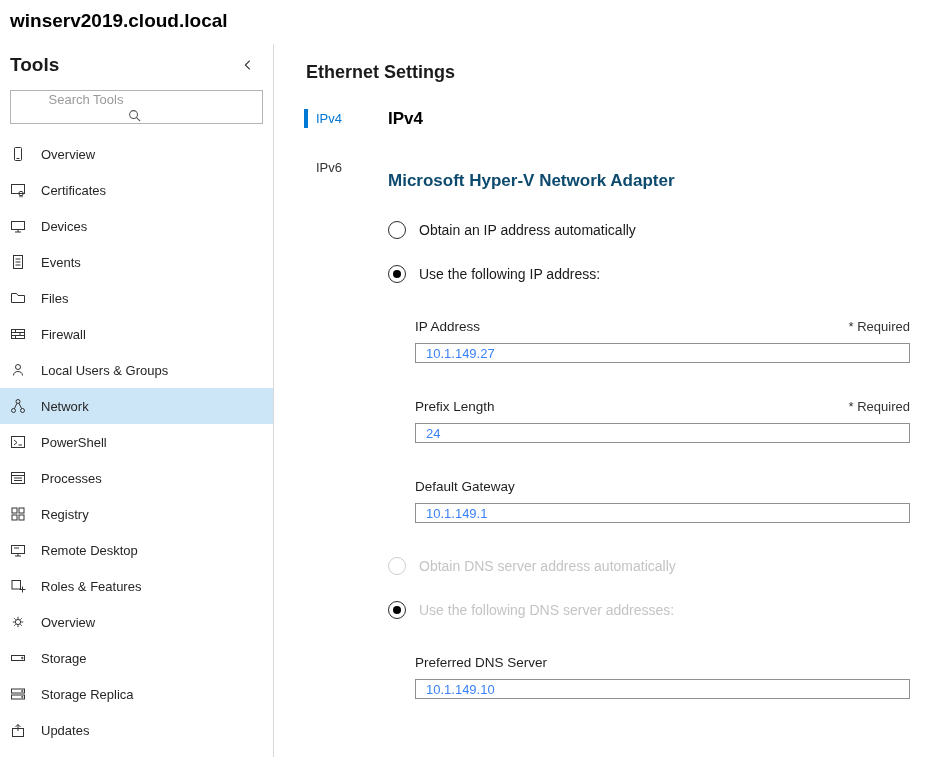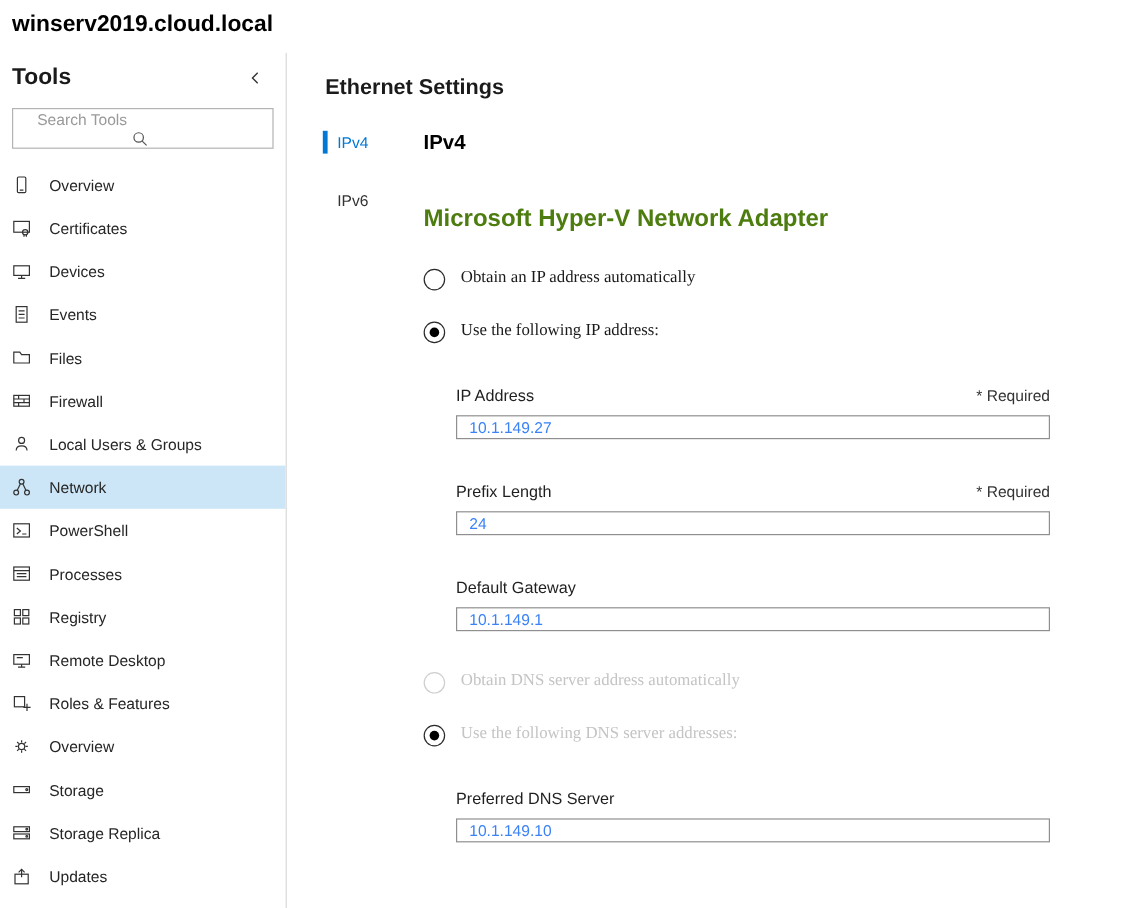--- a/index.html
+++ b/index.html
@@ -6,21 +6,21 @@
   * { box-sizing: border-box; }
   html,body { margin:0; padding:0; background:#fff; color:#000;
     font-family:"Liberation Sans", sans-serif; }
   .app { width:945px; height:757px; overflow:hidden; background:#fff; }
 
   .page-title { font-size:19px; font-weight:700; padding:10px 0 6px 10px; height:44px; }
 
   .body-row { display:flex; height:713px; }
 
   
-  .sidebar { width:239px; flex:none; border-right:1px solid #d9d9d9; padding-top:4px; }
+  .sidebar { width:274px; flex:none; border-right:1px solid #d9d9d9; padding-top:4px; }
   .tools-header { display:flex; align-items:center; justify-content:space-between;
     padding:6px 16px 8px 10px; }
   .tools-title { font-size:19px; font-weight:600; color:#1a1a1a; }
   .collapse-btn { background:none; border:none; padding:2px; cursor:pointer; line-height:0; }
 
   .search-box { margin:6px 10px 12px 10px; border:1px solid #b3b3b3; height:34px;
     display:flex; align-items:center; background:#fff;flex-direction:column; }
   .search-box input { flex:1; border:none; outline:none; padding:0 8px; font-size:13px;
     color:#444; font-family:"Liberation Sans", sans-serif; background:transparent; }
   .search-box input::placeholder { color:#9a9a9a; }
@@ -40,23 +40,23 @@
   .settings-body { display:flex; margin-top:26px; }
   .tab-rail { width:88px; flex:none; }
   .tab { position:relative; padding:2px 0 2px 16px; font-size:13px; color:#333;
     margin-bottom:30px; cursor:pointer; }
   .tab.selected { color:var(--accent); }
   .tab.selected::before { content:""; position:absolute; left:4px; top:0; bottom:0;
     width:4px; background:var(--accent); }
 
   .settings-content { width:522px; }
   .section-heading { font-size:17px; font-weight:700; margin:0 0 42px 0; color:#000; }
-  .adapter-heading { font-size:20px; font-weight:700; margin:16px 0 30px 0; color:#4d7c0f; }
-
-  .radio-row { display:flex; gap:13px; margin:26px 0; cursor:pointer;font-family:Liberation Serif, serif; }
+  .adapter-heading { font-size:17px; font-weight:700; margin:16px 0 30px 0; color:#0c4a6e; }
+
+  .radio-row { display:flex; align-items:center; gap:13px; margin:26px 0; cursor:pointer; }
   .radio { width:18px; height:18px; border:1px solid #2b2b2b; border-radius:50%;
     position:relative; flex:none; background:#fff; }
   .radio.checked::after { content:""; position:absolute; inset:4px; border-radius:50%;
     background:#000; }
   .radio.disabled { border-color:#cfcfcf; }
   .radio-label { font-size:14px; color:#1a1a1a; }
   .radio-row.dimmed .radio-label { color:#c4c4c4; }
 
   .fields-block { margin-left:27px; }
   .field { margin:36px 0 34px 0; }

